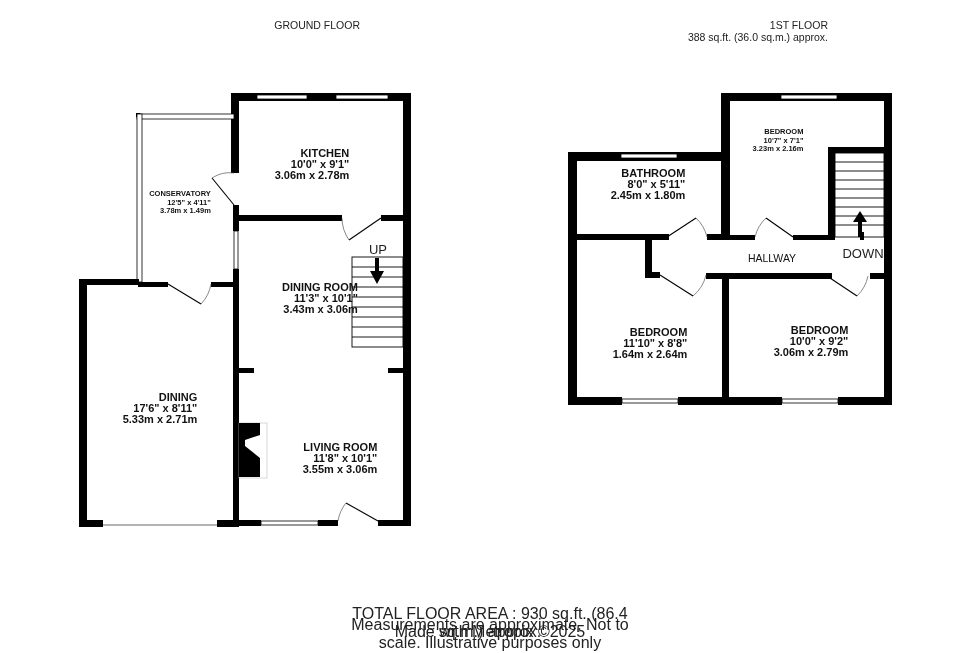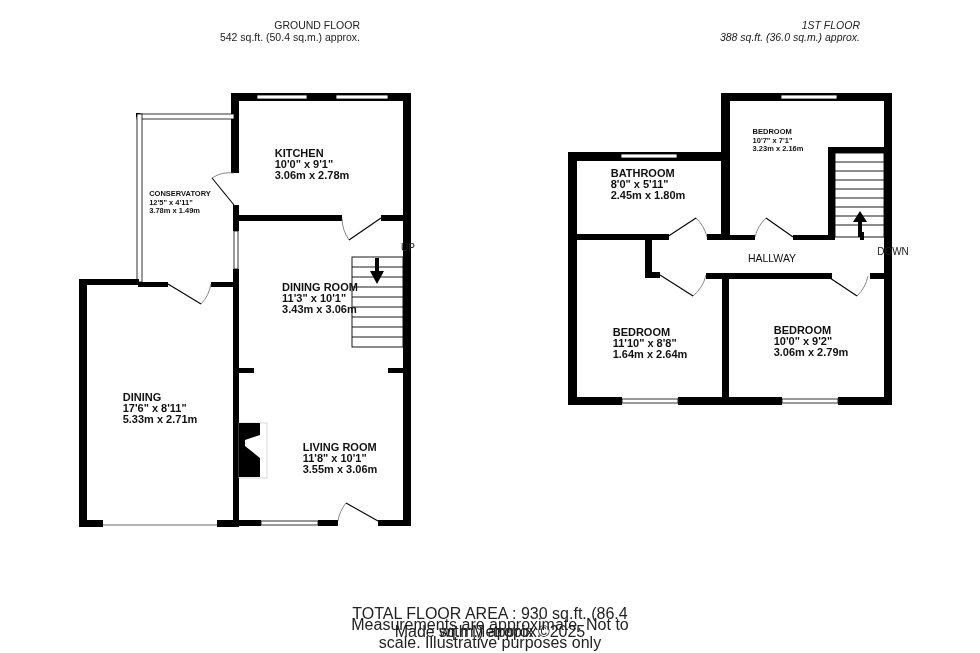--- a/index.html
+++ b/index.html
@@ -1,41 +1,40 @@
 <!DOCTYPE html>
 <html><head>
 <meta charset="utf-8">
 <style>
   html, body { margin: 0; padding: 0; background: #ffffff; }
   body { width: 980px; height: 653px; position: relative; overflow: hidden;
          font-family: "Liberation Sans", sans-serif; color: #111; }
   .floor-header { position: absolute; text-align: right; font-size: 10.5px; line-height: 12px; color: #222; }
   .floor-header .t { display: block; }
   #gf-header { left: 140px; top: 19px; width: 220px; }
-  #ff-header { left: 620px; top: 19px; width: 240px; font-style: italic; }
+  #ff-header { left: 588px; top: 19px; width: 240px; }
   svg.plan { position: absolute; left: 0; top: 0; }
   .wall { fill: #000; }
   .win { fill: #fff; stroke: #000; stroke-width: 0.8; }
   .door-leaf { stroke: #000; stroke-width: 1.1; fill: none; }
   .door-arc { stroke: #555; stroke-width: 0.7; fill: none; }
   .stair { stroke: #000; stroke-width: 0.9; fill: #fff; }
-  .room-label { position: absolute; text-align: left; font-weight: bold; color: #111; white-space: nowrap; transform: translateX(-50%); }
+  .room-label { position: absolute; text-align: right; font-weight: bold; color: #111; white-space: nowrap; transform: translateX(-50%); }
   .room-label span { display: block; }
   .rl-md { font-size: 11px; line-height: 11px; }
   .rl-sm { font-size: 7.5px; line-height: 8.5px; }
-  .tiny { position: absolute; font-size: 10px; color: #222; transform: translateX(-50%); margin-left: 30px; }
+  .tiny { position: absolute; font-size: 13px; color: #222; transform: translateX(-50%); }
   .hall { position: absolute; font-size: 10.5px; font-weight: normal; transform: translateX(-50%); }
   .footer { position: absolute; left: 340px; width: 300px; text-align: center; color: #222; }
 </style>
 </head>
 <body>
 
 <div id="gf-header" class="floor-header">
   <span class="t">GROUND FLOOR</span>
-  <span class="t">542 sq.ft. (50.4 sq.m.) approx.</span>
 </div>
 <div id="ff-header" class="floor-header">
   <span class="t">1ST FLOOR</span>
   <span class="t">388 sq.ft. (36.0 sq.m.) approx.</span>
 </div>
 
 <svg class="plan" width="980" height="653" viewBox="0 0 980 653">
 
   <g>
 

